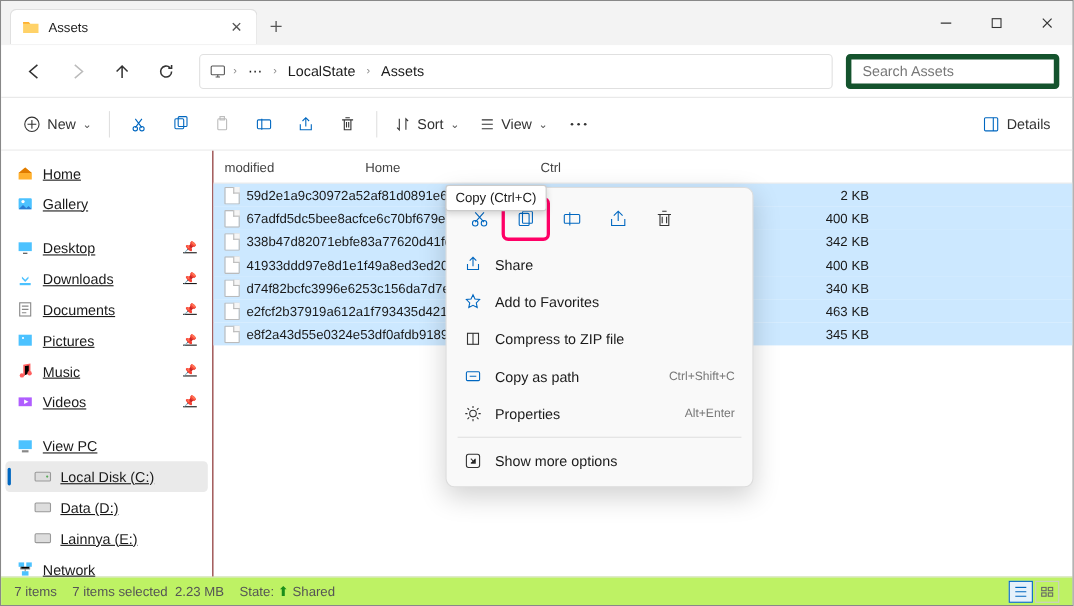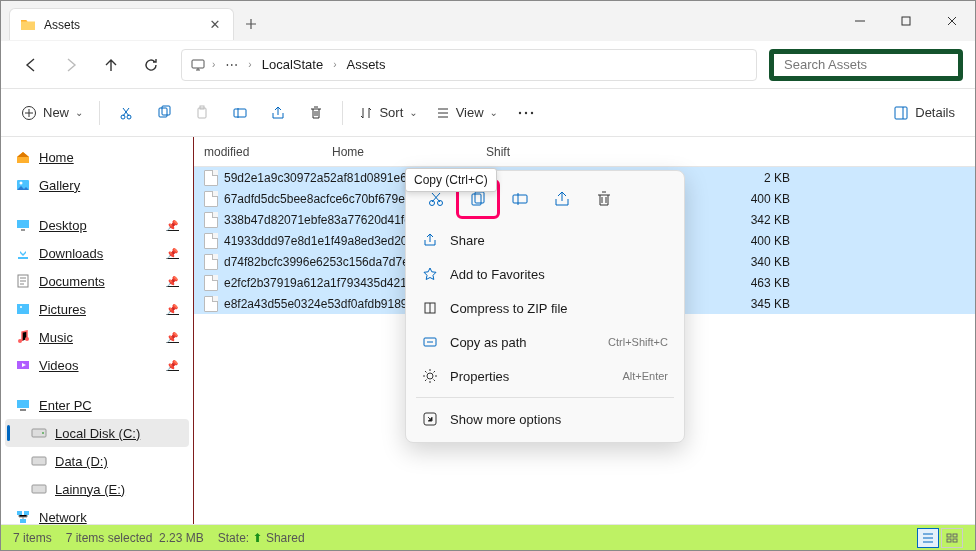--- a/index.html
+++ b/index.html
@@ -304,21 +304,21 @@
         <span class="pin">📌</span>
       </div>
     <div class="sb-spacer"></div>
     <div class="sb-item">
         <span>
           <svg width="16" height="16">
             <rect x="2" y="3" width="12" height="8" fill="#4cc2ff"></rect>
             <rect x="5" y="12" width="6" height="2" fill="#888"></rect>
           </svg>
         </span>
-        <span>Enter PC</span>
+        <span>View PC</span>
       </div>
     <div class="sb-item sb-item-indent active">
         <span>
           <svg width="16" height="12">
             <rect x="1" y="2" width="14" height="8" rx="1" fill="#ddd" stroke="#999"></rect>
             <circle cx="12" cy="6" r="1" fill="#5a5"></circle>
           </svg>
         </span>
         <span>Local Disk (C:)</span>
       </div>
@@ -353,21 +353,21 @@
 
   <div class="content">
     <div class="cols">
       <div class="col col-date">
           <span>modified</span>
         </div>
       <div class="col col-type">
           <span>Home</span>
         </div>
       <div class="col col-size">
-          <span>Shift</span>
+          <span>Ctrl</span>
         </div>
     </div>
     <div class="rows" id="rows">
         <div class="row">
           <div class="cell-name">
             <span class="file-ico"></span>
             <span>59d2e1a9c30972a52af81d0891e672</span>
           </div>
           <div class="cell-date"></div>
           <div class="cell-type"></div>

